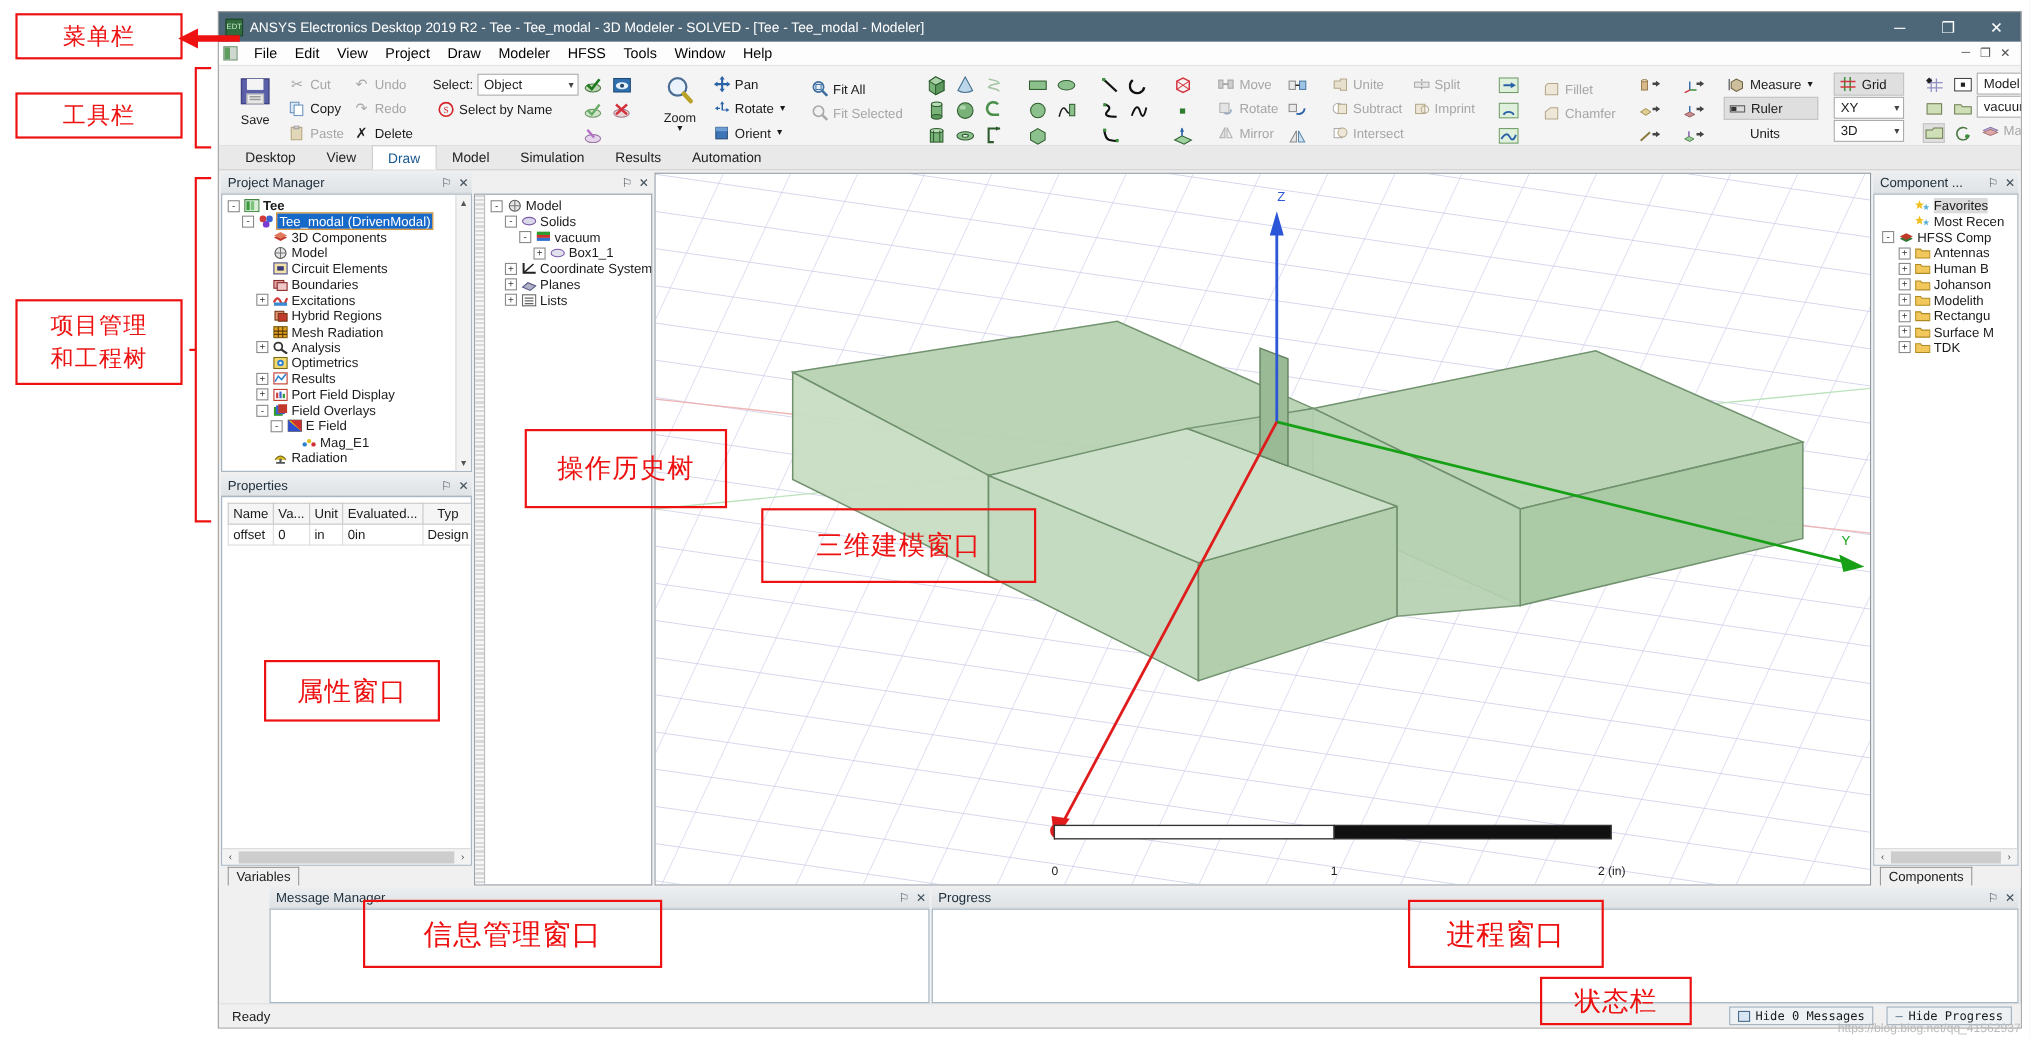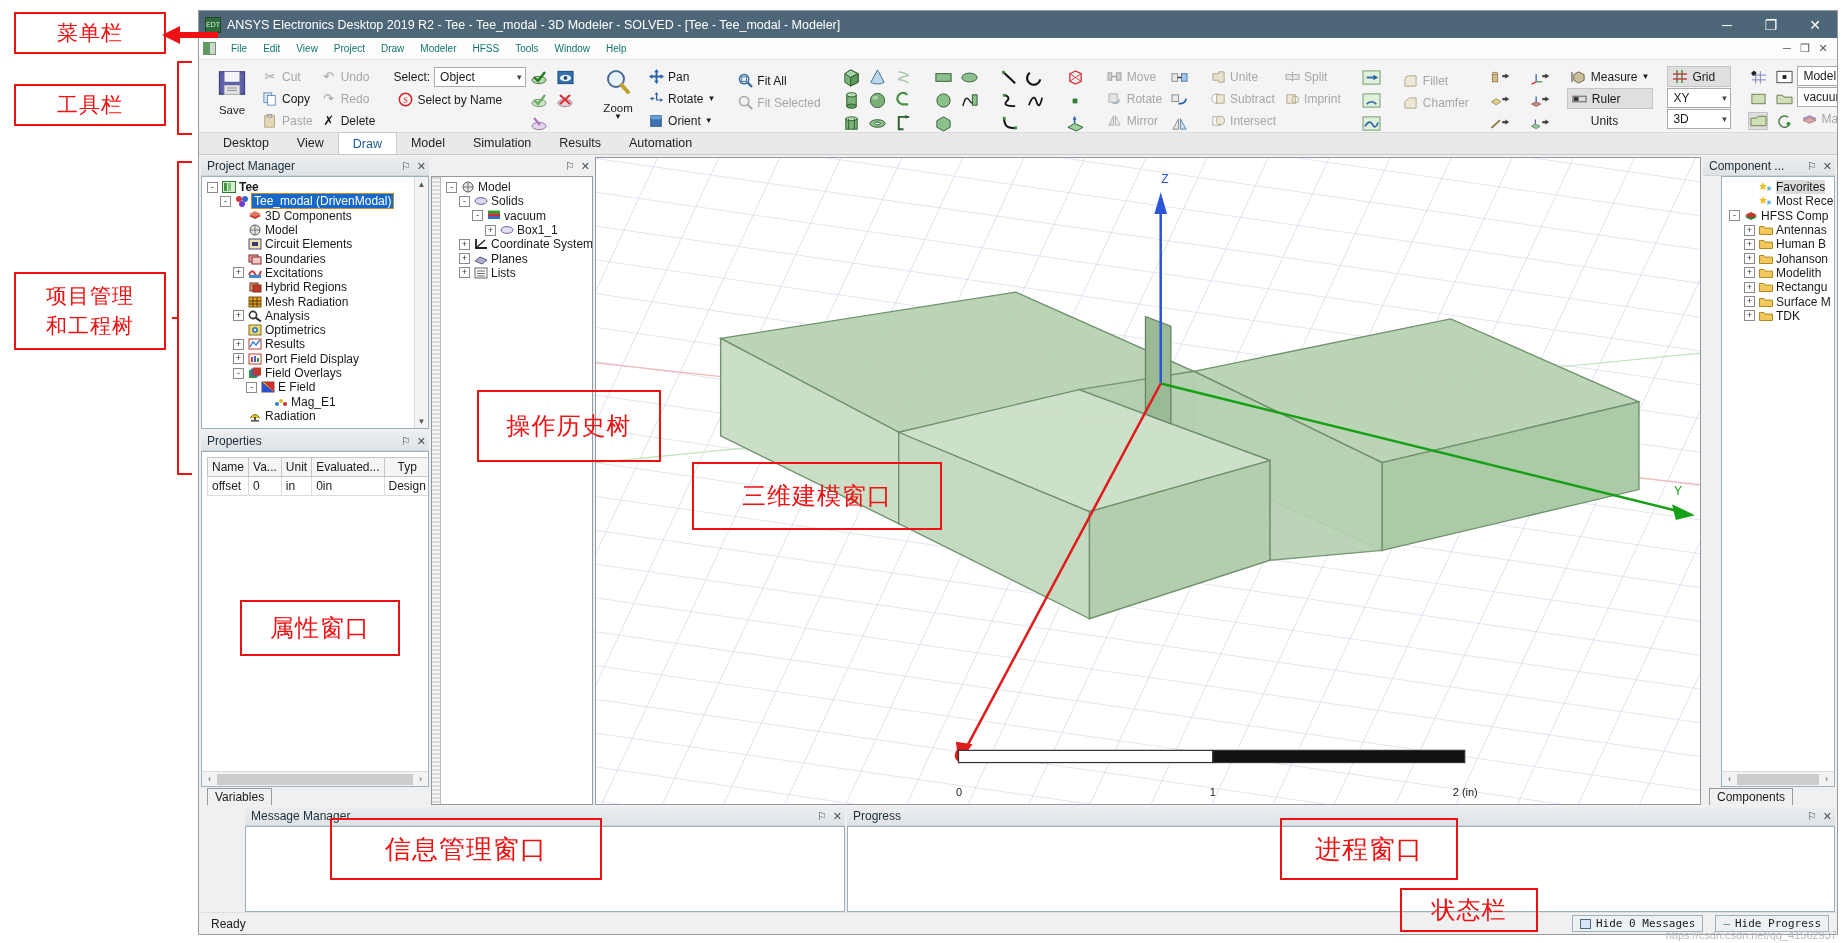--- a/index.html
+++ b/index.html
@@ -47,21 +47,21 @@
   .winbtns{ margin-left:auto; display:flex; height:27px;}
   .winbtn{width:44px;height:27px;display:flex;align-items:center;justify-content:center;color:#fff;font-size:14px;}
 
   
   .menubar{
     height:22px; background:#fdfdfd; border-bottom:1px solid #e2e2e2;
     display:flex; align-items:center; padding-left:4px; flex:none;
     position:relative;
   }
   .menubar .sysicon{width:13px;height:13px;background:linear-gradient(90deg,#5f9c5f 50%,#cfd8cf 50%);border:1px solid #6f8f6f;margin-right:7px;}
-  .menuitem{padding:2px 8px; font-size:10px; color:#0f766e; cursor:default;}
+  .menuitem{padding:2px 8px; font-size:13px; color:#000000; cursor:default;}
   .mdi-btns{margin-left:auto;display:flex;gap:2px;padding-right:6px;color:#555;font-size:11px;}
   .mdi-btns span{width:16px;text-align:center;}
 
   
   .ribbon{
     height:73px; background:#f4f4f4; border-bottom:1px solid #dcdcdc;
     display:flex; align-items:stretch; flex:none; padding:2px 0 0 2px;
     overflow:hidden;
   }
   .rgroup{display:flex;align-items:flex-start;padding:2px 5px;height:69px;}
@@ -1236,21 +1236,21 @@
       </div>
 
       <div class="rightcol">
         <div class="panelhead">
           <span>Component ...</span>
           <span class="ph-actions">
             <span>⚐</span>
             <span>✕</span>
           </span>
         </div>
-        <div class="panelbody" style="display:flex;flex-direction:column;margin-left:18px;">
+        <div class="panelbody" style="display:flex;flex-direction:column;">
           <div style="flex:1;overflow:hidden;position:relative;">
             <div class="tree" id="comp-tree">
                 <div class="tnode hl" style="padding-left: 19px;">
                   <span class="exp blank"></span>
                   <span class="tic">
                     <svg width="14" height="12" viewBox="0 0 14 12">
                       <polygon points="4,1 5.2,4 8,4 5.8,6 6.6,9 4,7.4 1.4,9 2.2,6 0,4 2.8,4" fill="#f0c020"></polygon>
                       <polygon points="10,4 10.8,6.4 13,6.4 11.2,7.8 11.8,10 10,8.7 8.2,10 8.8,7.8 7,6.4 9.2,6.4" fill="#5ab0d8"></polygon>
                     </svg>
                   </span>
@@ -1408,13 +1408,13 @@
   <line x1="6" y1="158" x2="0" y2="158" stroke="#ee1111" stroke-width="2"></line>
 </svg>
 
 <div class="anno" style="left:477px;top:390px;width:184px;height:72px;font-size:24px;">操作历史树</div>
 <div class="anno" style="left:692px;top:462px;width:250px;height:68px;font-size:24px;">三维建模窗口</div>
 <div class="anno" style="left:240px;top:600px;width:160px;height:56px;font-size:24px;">属性窗口</div>
 <div class="anno" style="left:330px;top:818px;width:272px;height:62px;font-size:26px;">信息管理窗口</div>
 <div class="anno" style="left:1280px;top:818px;width:178px;height:62px;font-size:26px;">进程窗口</div>
 <div class="anno" style="left:1400px;top:888px;width:138px;height:44px;font-size:24px;">状态栏</div>
 
-<div class="watermark">https://csdn.csdn.net/qq_41562937</div>
+<div class="watermark">https://blog.blog.net/qq_41562937</div>
 
 </body></html>

